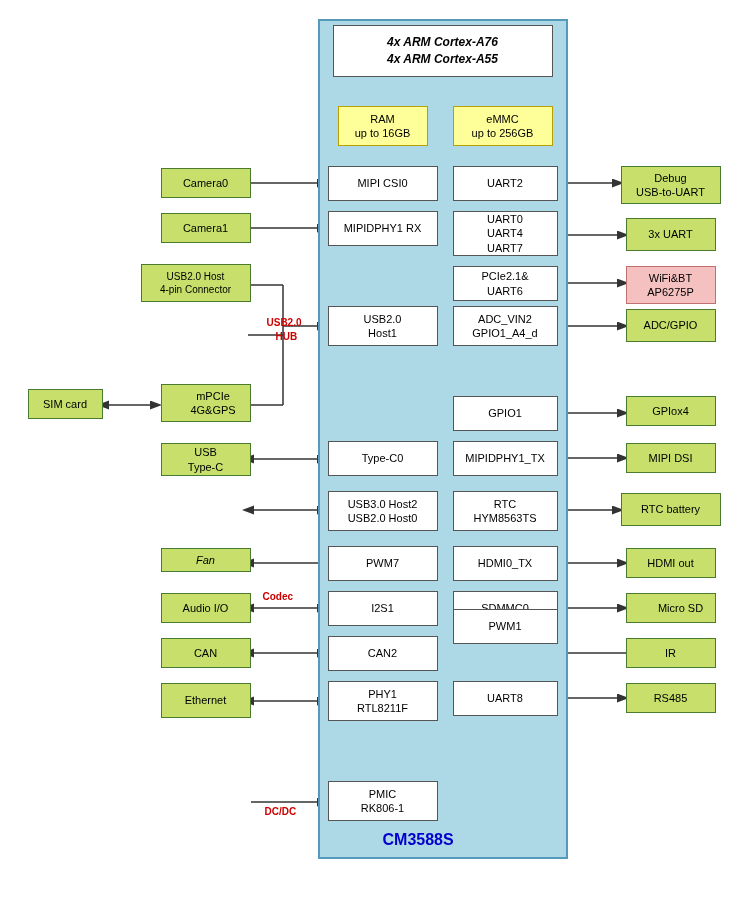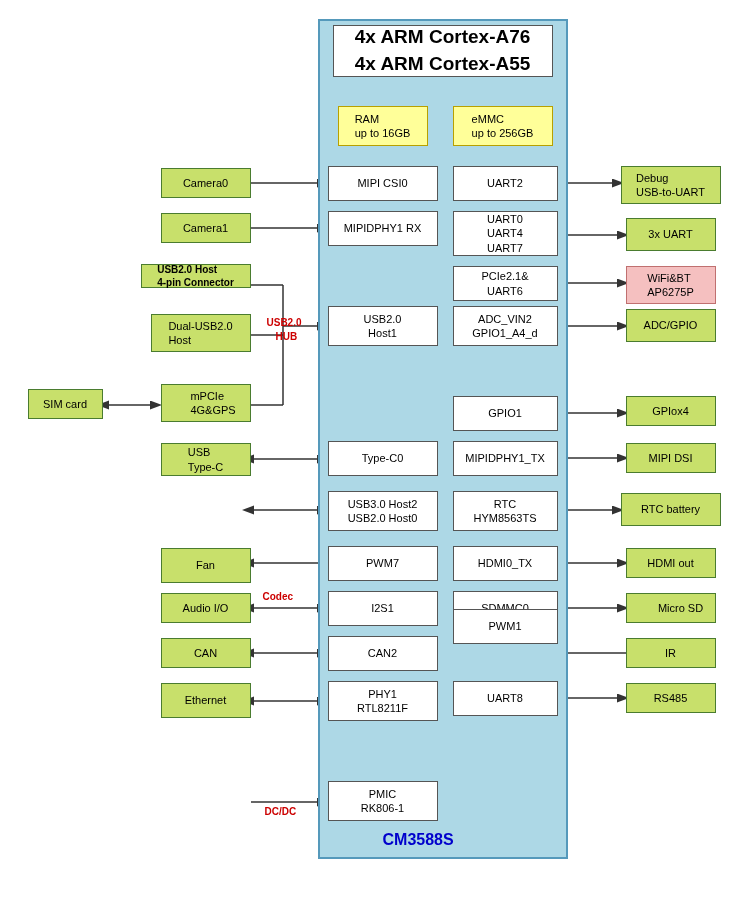--- a/index.html
+++ b/index.html
@@ -19,20 +19,21 @@
       height: 880px;
     }
     
     .box {
       position: absolute;
       border: 1.5px solid #4a7c2f;
       background: #c8e06b;
       display: flex;
       align-items: center;
       justify-content: center;
+      text-align: center;
       font-size: 11px;
       line-height: 1.3;
       padding: 2px 4px;
     }
     
     .box-yellow {
       border: 1.5px solid #b8a000;
       background: #ffff99;
     }
     
@@ -159,21 +160,21 @@
 
     <line x1="545" y1="597" x2="613" y2="597" stroke="#333" stroke-width="1.5" marker-start="url(#arr-l)" marker-end="url(#arr)"></line>
 
     <line x1="545" y1="642" x2="613" y2="642" stroke="#333" stroke-width="1.5" marker-start="url(#arr-l)"></line>
 
     <line x1="545" y1="687" x2="613" y2="687" stroke="#333" stroke-width="1.5" marker-start="url(#arr-l)" marker-end="url(#arr)"></line>
   </svg>
 
   <div class="center-panel" style="left:305px; top:8px; width:250px; height:840px;"></div>
 
-  <div class="header-box" style="left:320px; top:14px; width:220px; height:52px; font-size:19px; font-weight:bold;">
+  <div class="header-box" style="left:320px; top:14px; width:220px; height:52px; font-size:12px; font-weight:bold;font-style:italic;">
     <span style="white-space:pre-line;">4x ARM Cortex-A76
 4x ARM Cortex-A55</span>
   </div>
 
   <div class="box box-yellow" style="left:325px; top:95px; width:90px; height:40px;">
     <span style="white-space:pre-line;">RAM
 up to 16GB</span>
   </div>
 
   <div class="box box-yellow" style="left:440px; top:95px; width:100px; height:40px;">
@@ -254,40 +255,36 @@
   <div class="box-center" style="left:440px; top:670px; width:105px; height:35px;">
     <span>UART8</span>
   </div>
 
   <div class="box" style="left:148px; top:157px; width:90px; height:30px;">
     <span>Camera0</span>
   </div>
   <div class="box" style="left:148px; top:202px; width:90px; height:30px;">
     <span>Camera1</span>
   </div>
-  <div class="box" style="left:128px; top:253px; width:110px; height:24px;font-weight:bold;">
+  <div class="box" style="left:128px; top:253px; width:110px; height:38px;">
     <span style="white-space:pre-line; font-size:10px;">USB2.0 Host
 4-pin Connector</span>
-  </div>
-  <div class="box" style="left:138px; top:303px; width:100px; height:38px;">
-    <span style="white-space:pre-line;">Dual-USB2.0
-Host</span>
   </div>
   <div class="box" style="left:148px; top:373px; width:90px; height:38px;">
     <span style="white-space:pre-line;margin-left:15px;">mPCIe
 4G&amp;GPS</span>
   </div>
   <div class="box" style="left:15px; top:378px; width:75px; height:30px;">
     <span>SIM card</span>
   </div>
   <div class="box" style="left:148px; top:432px; width:90px; height:33px;">
     <span style="white-space:pre-line;">USB
 Type-C</span>
   </div>
-  <div class="box" style="left:148px; top:537px; width:90px; height:35px;">
+  <div class="box" style="left:148px; top:537px; width:90px; height:24px;font-style:italic;">
     <span>Fan</span>
   </div>
   <div class="box" style="left:148px; top:582px; width:90px; height:30px;">
     <span>Audio I/O</span>
   </div>
   <div class="box" style="left:148px; top:627px; width:90px; height:30px;">
     <span>CAN</span>
   </div>
   <div class="box" style="left:148px; top:672px; width:90px; height:35px;">
     <span>Ethernet</span>

